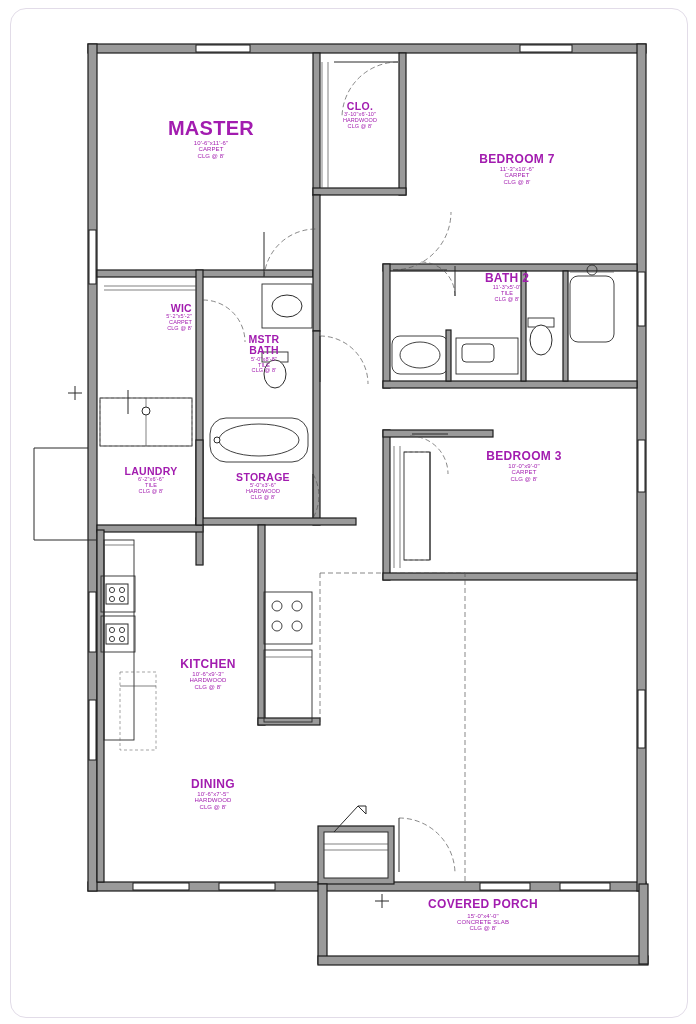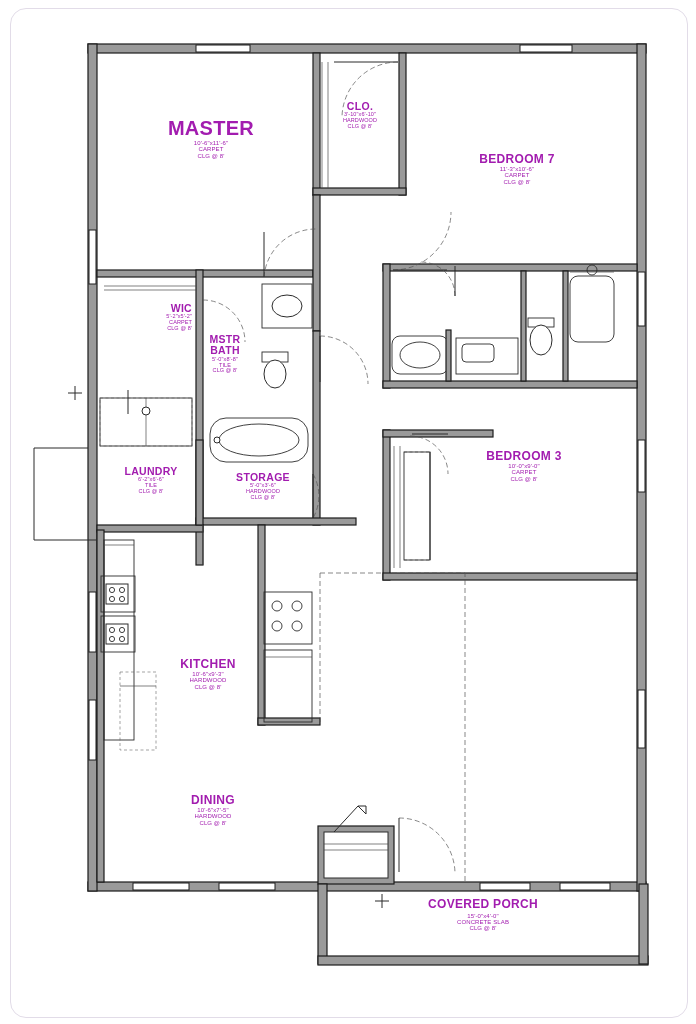--- a/index.html
+++ b/index.html
@@ -269,27 +269,33 @@
     <div class="sub">CLG @ 8'</div>
   </div>
 
   <div class="lbl" style="left:110px; top:303px; width:82px;text-align:right;">
     <div class="name name-sm">WIC</div>
     <div class="sub" style="font-size:5.5px;">5'-2"x5'-2"</div>
     <div class="sub" style="font-size:5.5px;">CARPET</div>
     <div class="sub" style="font-size:5.5px;">CLG @ 8'</div>
   </div>
 
-  <div class="lbl two-line" style="left:196px; top:334px; width:58px;">
+  <div class="lbl two-line" style="left:202px; top:334px; width:58px;padding-left:33px;">
     <div class="name name-sm" style="white-space:normal;">MSTR BATH</div>
     <div class="sub" style="font-size:5.5px; margin-top:2px;">5'-0"x8'-8"</div>
     <div class="sub" style="font-size:5.5px;">TILE</div>
     <div class="sub" style="font-size:5.5px;">CLG @ 8'</div>
   </div>
 
+  <div class="lbl" style="left:452px; top:272px; width:110px;">
+    <div class="name name-md">BATH 2</div>
+    <div class="sub" style="font-size:5.5px;">11'-3"x5'-0"</div>
+    <div class="sub" style="font-size:5.5px;">TILE</div>
+    <div class="sub" style="font-size:5.5px;">CLG @ 8'</div>
+  </div>
 
   <div class="lbl" style="left:440px; top:450px; width:168px;">
     <div class="name name-md">BEDROOM 3</div>
     <div class="sub">10'-0"x9'-0"</div>
     <div class="sub">CARPET</div>
     <div class="sub">CLG @ 8'</div>
   </div>
 
   <div class="lbl" style="left:96px; top:466px; width:110px;">
     <div class="name name-sm">LAUNDRY</div>
@@ -306,21 +312,21 @@
   </div>
 
   <div class="lbl" style="left:212px; top:472px; width:102px;">
     <div class="name name-sm">STORAGE</div>
     <div class="sub" style="font-size:5.5px;">5'-0"x3'-6"</div>
     <div class="sub" style="font-size:5.5px;">HARDWOOD</div>
     <div class="sub" style="font-size:5.5px;">CLG @ 8'</div>
   </div>
 
 
-  <div class="lbl" style="left:152px; top:794px; width:122px;text-align:center;">
+  <div class="lbl" style="left:152px; top:778px; width:122px;text-align:center;">
     <div class="name name-md">DINING</div>
     <div class="sub">10'-6"x7'-5"</div>
     <div class="sub">HARDWOOD</div>
     <div class="sub">CLG @ 8'</div>
   </div>
 
   <div class="lbl" style="left:400px; top:898px; width:166px; line-height:1.05;">
     <div class="name name-md" style="white-space:normal;">COVERED PORCH</div>
     <div class="sub" style="margin-top:2px;">15'-0"x4'-0"</div>
     <div class="sub">CONCRETE SLAB</div>

